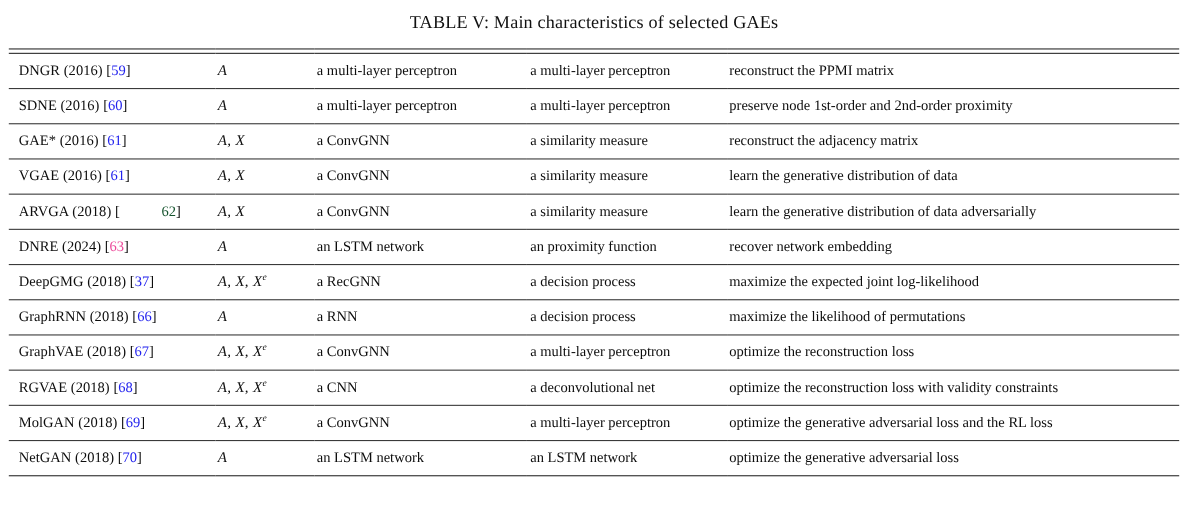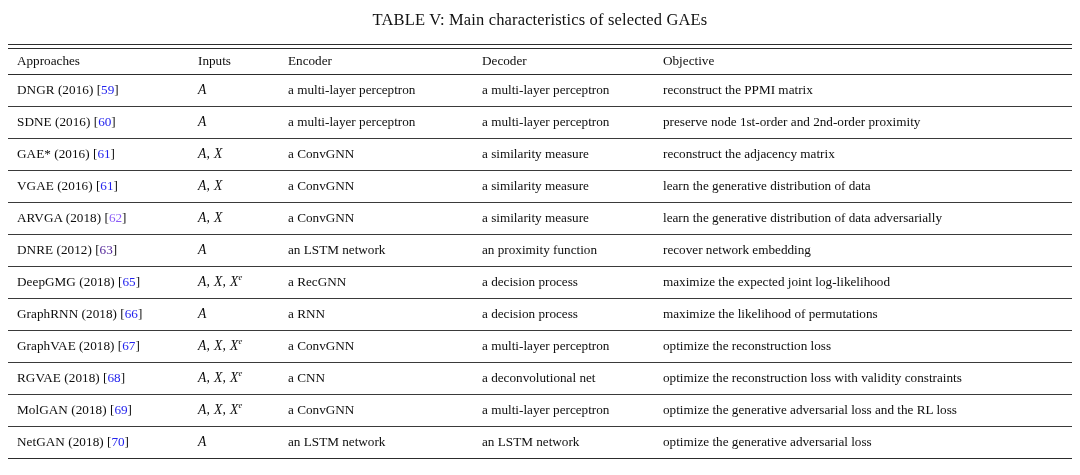--- a/index.html
+++ b/index.html
@@ -117,27 +117,20 @@
         <col class="c-approach">
         <col class="c-inputs">
         <col class="c-encoder">
         <col class="c-decoder">
         <col class="c-objective">
       </colgroup>
       <thead>
         <tr class="toprule">
           <td colspan="5"></td>
         </tr>
-        <tr class="midrule-heavy">
-          <th class="col-approach">Approaches</th>
-          <th class="col-inputs">Inputs</th>
-          <th class="col-encoder">Encoder</th>
-          <th class="col-decoder">Decoder</th>
-          <th class="col-objective">Objective</th>
-        </tr>
       </thead>
       <tbody id="table-body">
           <tr>
             <td class="col-approach"><span class="approach-name">DNGR (2016)</span> <span class="bracket">[</span><span class="cite" style="color: rgb(34, 34, 238); text-align: center;">59</span><span class="bracket">]</span></td>
             <td class="col-inputs"><span class="math">A</span></td>
             <td class="col-encoder">a multi-layer perceptron</td>
             <td class="col-decoder">a multi-layer perceptron</td>
             <td class="col-objective">reconstruct the PPMI matrix</td>
           </tr>
           <tr>
@@ -155,35 +148,35 @@
             <td class="col-objective">reconstruct the adjacency matrix</td>
           </tr>
           <tr>
             <td class="col-approach"><span class="approach-name">VGAE (2016)</span> <span class="bracket">[</span><span class="cite" style="color: rgb(34, 34, 238);">61</span><span class="bracket">]</span></td>
             <td class="col-inputs"><span class="math">A, X</span></td>
             <td class="col-encoder">a ConvGNN</td>
             <td class="col-decoder">a similarity measure</td>
             <td class="col-objective">learn the generative distribution of data</td>
           </tr>
           <tr>
-            <td class="col-approach"><span class="approach-name">ARVGA (2018)</span> <span class="bracket">[</span><span class="cite" style="color: #8b5cf6;">62</span><span class="bracket">]</span></td>
+            <td class="col-approach"><span class="approach-name">ARVGA (2018)</span> <span class="bracket">[</span><span class="cite" style="color: #14532d; margin-left: 38px;">62</span><span class="bracket">]</span></td>
             <td class="col-inputs"><span class="math">A, X</span></td>
             <td class="col-encoder">a ConvGNN</td>
             <td class="col-decoder">a similarity measure</td>
             <td class="col-objective">learn the generative distribution of data adversarially</td>
           </tr>
           <tr>
-            <td class="col-approach"><span class="approach-name">DNRE (2012)</span> <span class="bracket">[</span><span class="cite" style="color: #4c1d95; margin-top: 24px;">63</span><span class="bracket">]</span></td>
+            <td class="col-approach"><span class="approach-name">DNRE (2024)</span> <span class="bracket">[</span><span class="cite" style="color: #ec4899; margin-top: 24px;">63</span><span class="bracket">]</span></td>
             <td class="col-inputs"><span class="math">A</span></td>
             <td class="col-encoder">an LSTM network</td>
             <td class="col-decoder">an proximity function</td>
             <td class="col-objective">recover network embedding</td>
           </tr>
           <tr>
-            <td class="col-approach"><span class="approach-name">DeepGMG (2018)</span> <span class="bracket">[</span><span class="cite" style="color: rgb(34, 34, 238);">65</span><span class="bracket">]</span></td>
+            <td class="col-approach"><span class="approach-name">DeepGMG (2018)</span> <span class="bracket">[</span><span class="cite" style="color: rgb(34, 34, 238);">37</span><span class="bracket">]</span></td>
             <td class="col-inputs"><span class="math">A, X, X</span><span class="math"><sup>e</sup></span></td>
             <td class="col-encoder">a RecGNN</td>
             <td class="col-decoder">a decision process</td>
             <td class="col-objective">maximize the expected joint log-likelihood</td>
           </tr>
           <tr>
             <td class="col-approach"><span class="approach-name">GraphRNN (2018)</span> <span class="bracket">[</span><span class="cite" style="color: rgb(34, 34, 238);">66</span><span class="bracket">]</span></td>
             <td class="col-inputs"><span class="math">A</span></td>
             <td class="col-encoder">a RNN</td>
             <td class="col-decoder">a decision process</td>

